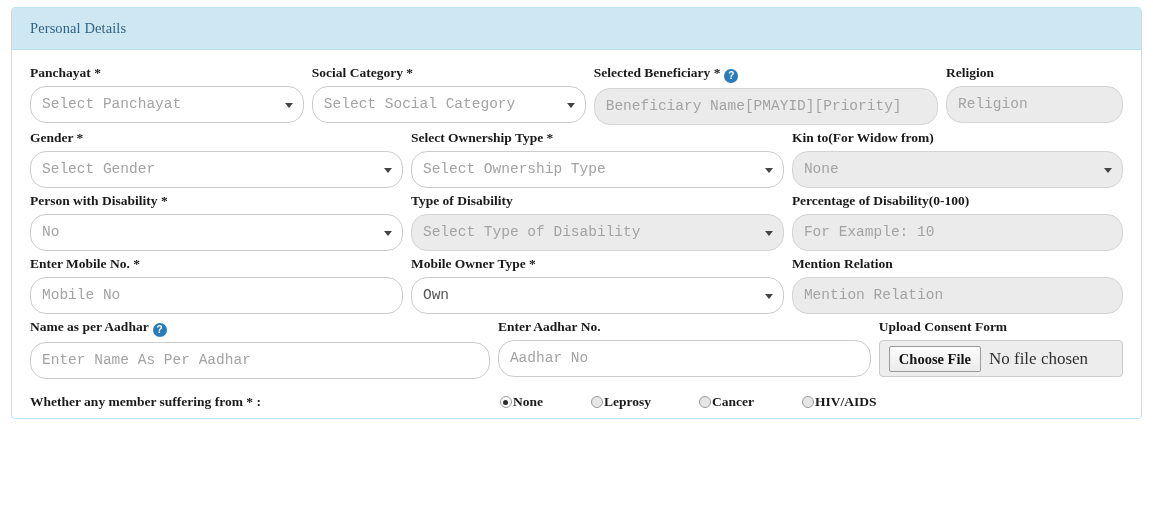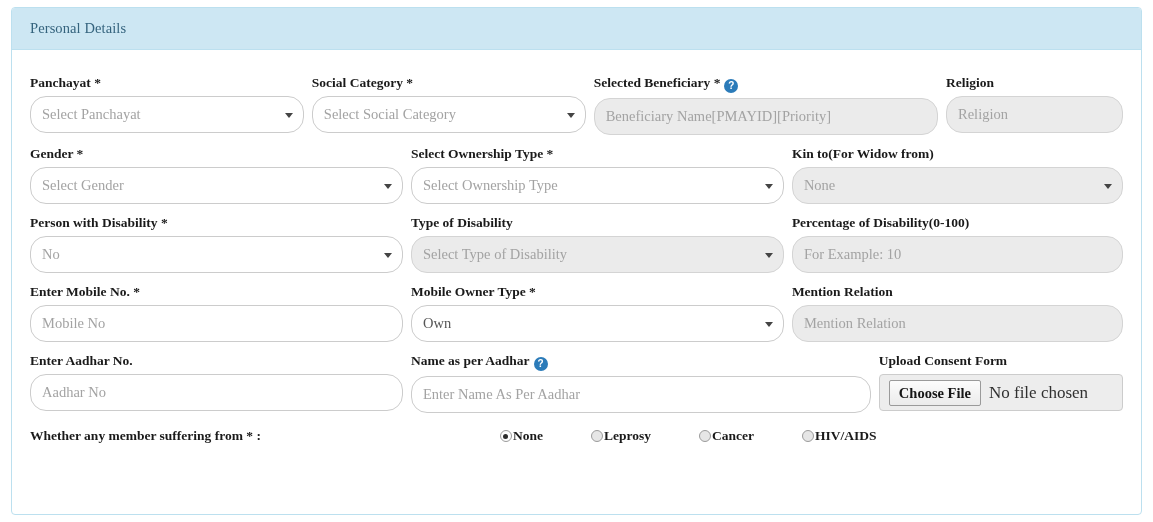--- a/index.html
+++ b/index.html
@@ -6,60 +6,60 @@
   html, body {
     margin: 0; padding: 0;
     background: #ffffff;
     font-family: "Liberation Serif", "DejaVu Serif", serif;
   }
   body { width: 1153px; height: 522px; overflow: hidden; }
 
   .panel {
     position: absolute;
     left: 11px; top: 7px;
-    width: 1131px; height: 508px;
+    width: 1131px; height: 412px;
     border: 1px solid #bce0ef;
     border-radius: 4px;
     background: #ffffff;
   }
   .panel-heading {
     height: 42px;
     background: #cde7f3;
     border-bottom: 1px solid #bce0ef;
     border-radius: 3px 3px 0 0;
     padding: 11px 0 0 18px;
   }
   .panel-title {
     font-size: 14.5px;
     color: #34637d;
     font-weight: normal;
     letter-spacing: .1px;
   }
   .panel-body { padding: 14px 14px 0 14px; }
 
-  .row { display: flex; width: 100%; margin-bottom: 4px; margin-top: 10px; }
+  .row { display: flex; width: 100%; margin-bottom: 4px; }
   .fg { padding: 0 4px 0 4px; }
 
   label.ctl-label {
     display: block;
     font-size: 13.5px;
     font-weight: bold;
     color: #1a1a1a;
     margin: 0 0 5px 0;
     line-height: 17px;
     white-space: nowrap;
   }
 
   .ctl {
     width: 100%;
     height: 37px;
     border: 1px solid #ccc;
     border-radius: 16px;
     background: #ffffff;
-    font-family: Liberation Serif, serif;
+    font-family: Liberation Mono, monospace;
     font-size: 14.5px;
     color: #555;
     padding: 0 19px 0 11px;
     line-height: 35px;
     position: relative;
     overflow: hidden;
     text-overflow: ellipsis;
     white-space: nowrap;
   }
   .ctl.ph { color: #a3a3a3; }
@@ -256,27 +256,27 @@
           <span class="caret"></span>
         </div>
       </div>
       <div class="fg" style="width:30.8%">
         <label class="ctl-label">Mention Relation</label>
         <div class="ctl ph disabled">Mention Relation</div>
       </div>
     </div>
 
     <div class="row">
-      <div class="fg" style="width:34.6%">
-        <label class="ctl-label">Enter Aadhar No.</label>
-        <div class="ctl ph">Aadhar No</div>
-      </div>
       <div class="fg" style="width:42.5%">
         <label class="ctl-label"><span>Name as per Aadhar</span><span class="help-icon">?</span></label>
         <div class="ctl ph">Enter Name As Per Aadhar</div>
+      </div>
+      <div class="fg" style="width:34.6%">
+        <label class="ctl-label">Enter Aadhar No.</label>
+        <div class="ctl ph">Aadhar No</div>
       </div>
       <div class="fg" style="width:22.9%">
         <label class="ctl-label">Upload Consent Form</label>
         <div class="filectl">
           <span class="file-btn">Choose File</span>
           <span class="file-status">No file chosen</span>
         </div>
       </div>
     </div>
 

